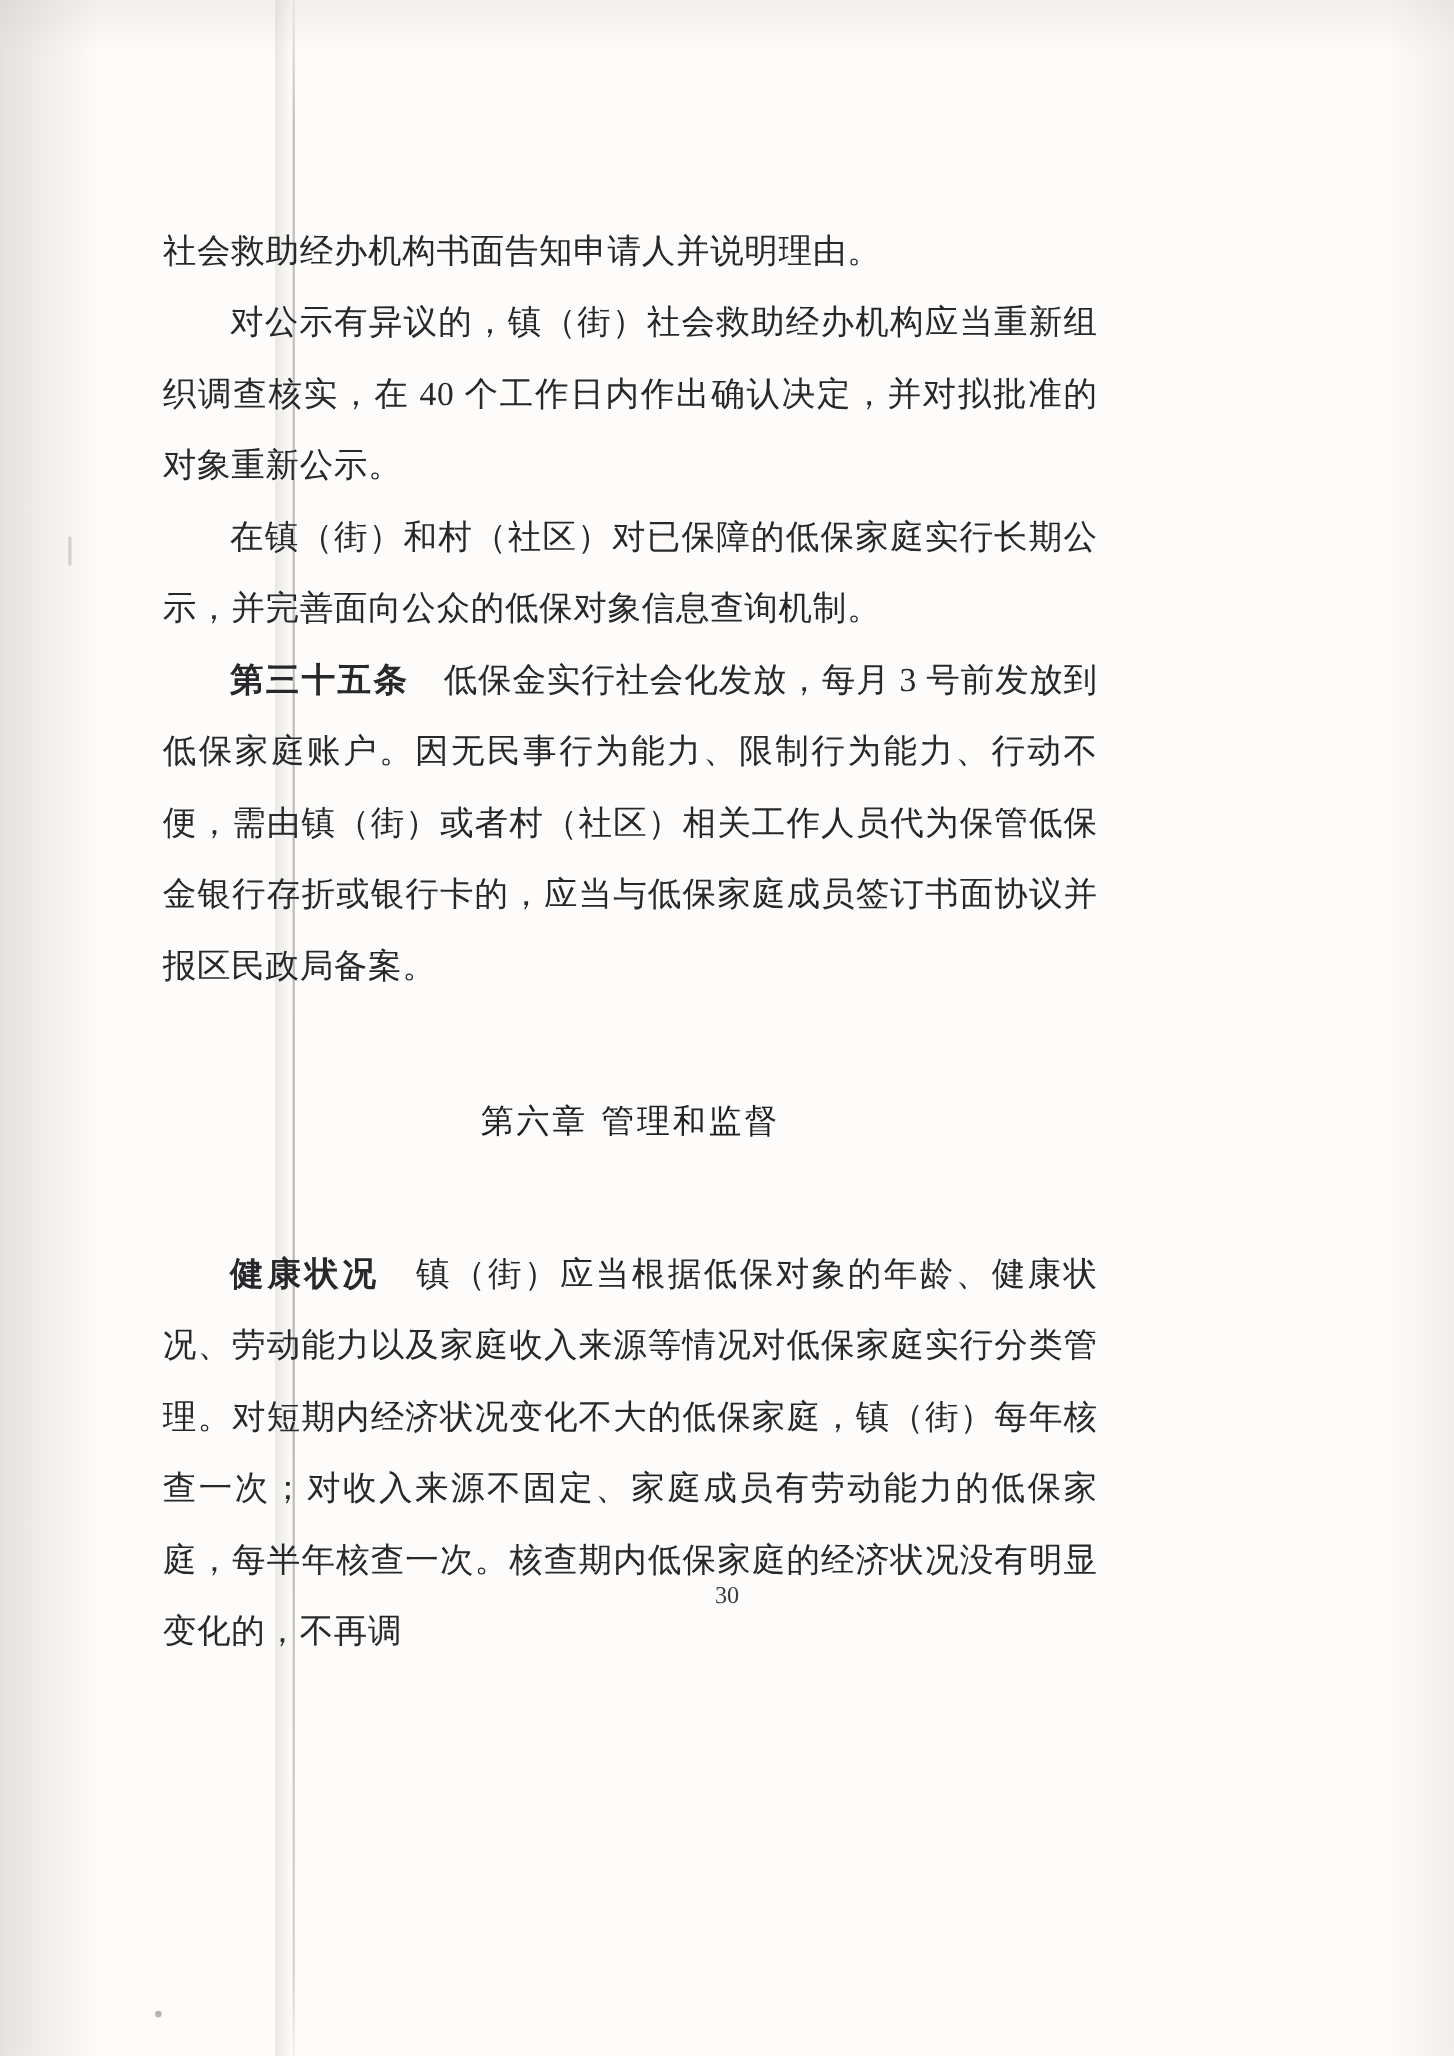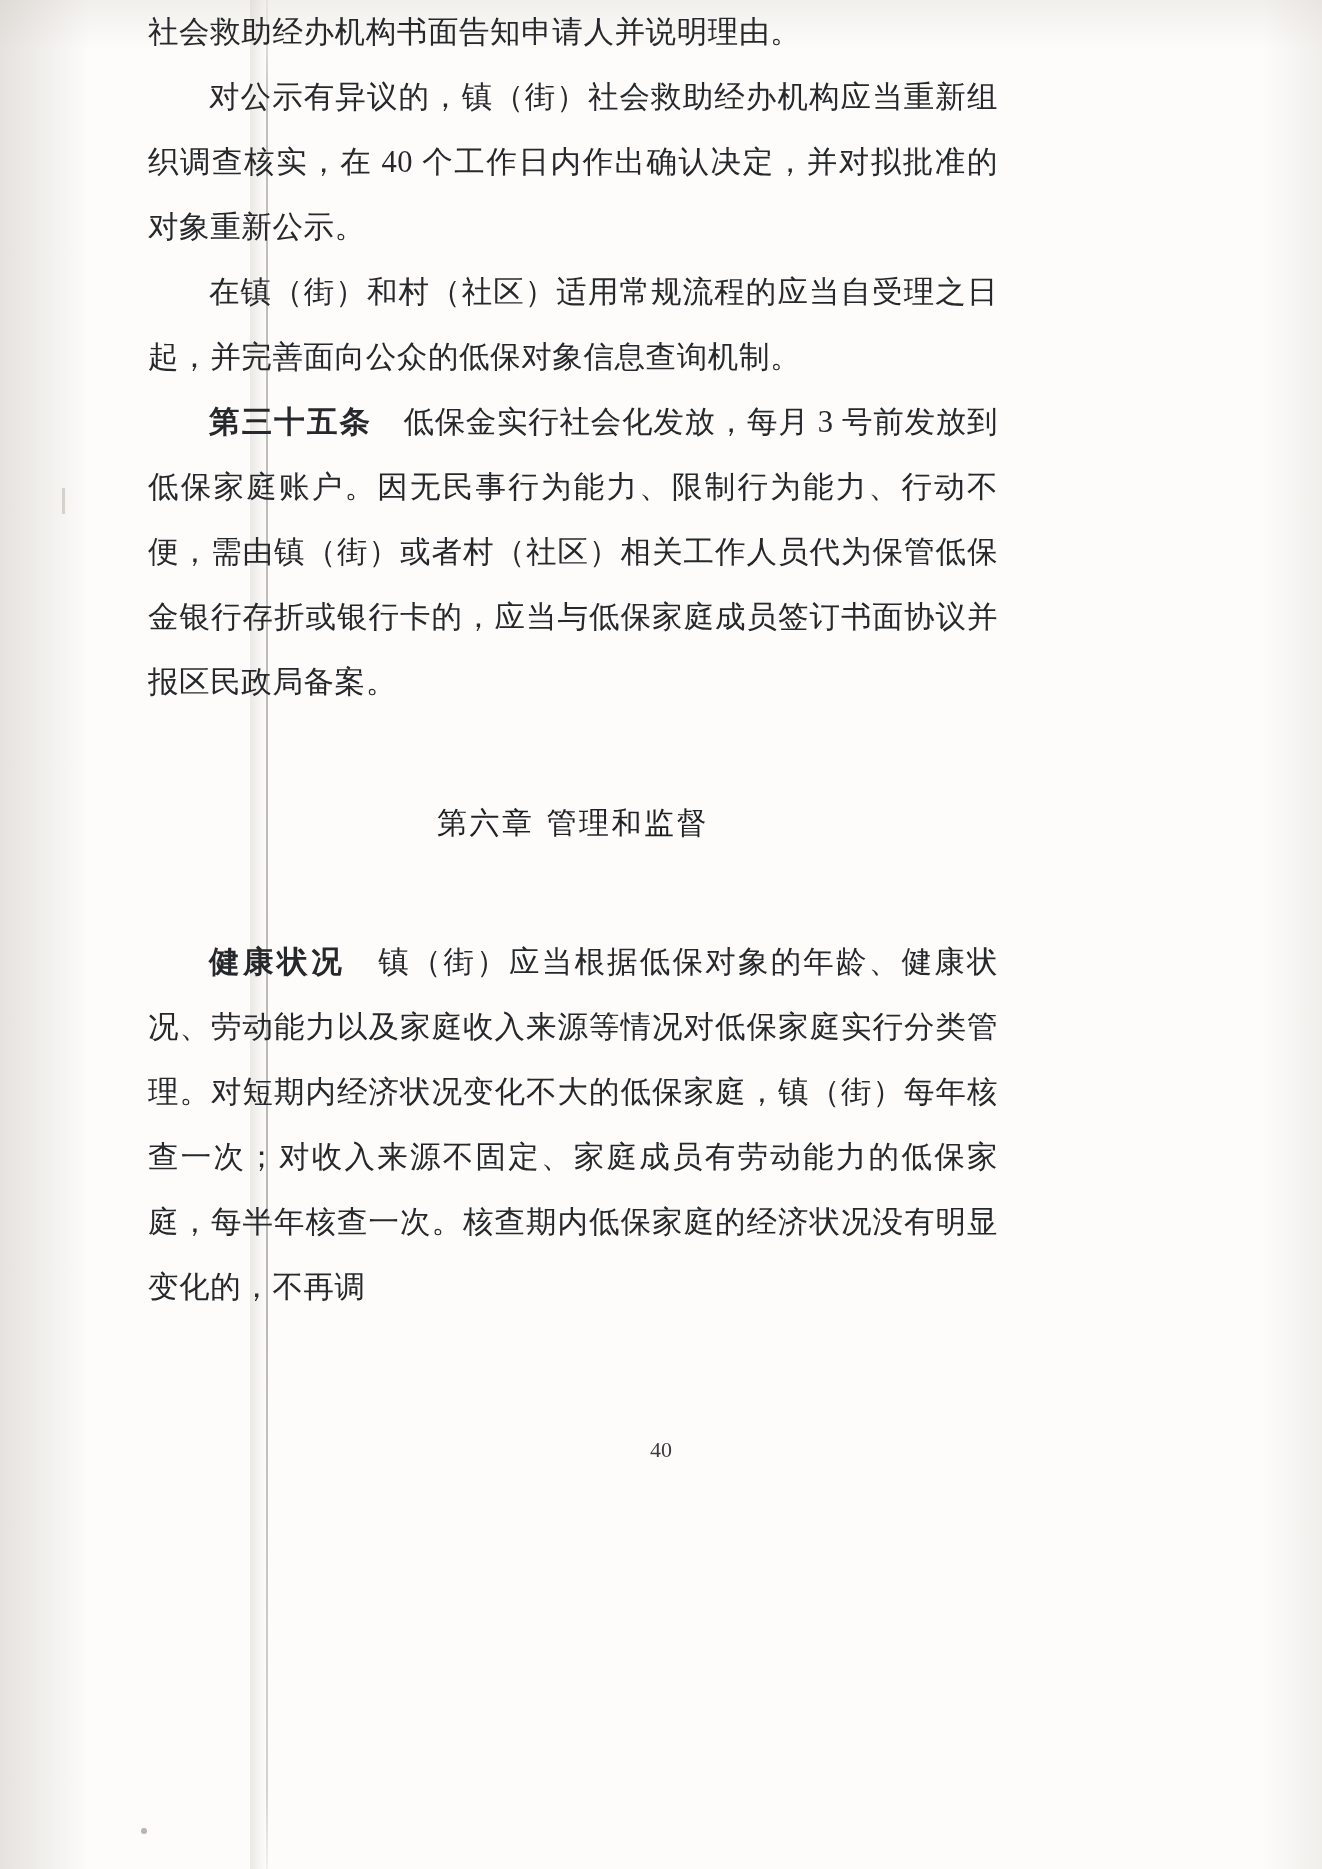--- a/index.html
+++ b/index.html
@@ -84,21 +84,21 @@
     margin: 0;
     text-align: center;
     font-family: "DejaVu Sans", "Liberation Sans", sans-serif;
     font-weight: 400;
     font-size: 30px;
     letter-spacing: 2.5px;
     color: #1f2124;
   }
   .spacer-before-heading { height: 88px; }
   .spacer-after-heading { height: 86px; }
-  .first-block { }
+  .first-block { padding-top: 196px; }
   .page-number {
     position: absolute;
     left: 0;
     top: 1437px;
     width: 1322px;
     text-align: center;
     font-size: 22px;
     color: #3a3c3f;
     font-family: "Liberation Serif", serif;
     z-index: 4;
@@ -130,33 +130,33 @@
 
   <div class="gutter-shadow"></div>
   <div class="gutter-line"></div>
   <div class="edge-fleck"></div>
 
   <div class="content">
 
     <div class="body-text first-block">
       <p class="para">社会救助经办机构书面告知申请人并说明理由。</p>
       <p class="indent">对公示有异议的，镇（街）社会救助经办机构应当重新组织调查核实，在 40 个工作日内作出确认决定，并对拟批准的对象重新公示。</p>
-      <p class="indent">在镇（街）和村（社区）适用常规流程的应当自受理之日起，并完善面向公众的低保对象信息查询机制。</p>
+      <p class="indent">在镇（街）和村（社区）对已保障的低保家庭实行长期公示，并完善面向公众的低保对象信息查询机制。</p>
       <p class="indent"><span class="art-label">第三十五条</span><span>　低保金实行社会化发放，每月 3 号前发放到低保家庭账户。因无民事行为能力、限制行为能力、行动不便，需由镇（街）或者村（社区）相关工作人员代为保管低保金银行存折或银行卡的，应当与低保家庭成员签订书面协议并报区民政局备案。</span></p>
     </div>
 
     <div class="spacer-before-heading"></div>
 
     <h2 class="chapter-heading">第六章  管理和监督</h2>
 
     <div class="spacer-after-heading"></div>
 
     <div class="body-text">
       <p class="indent"><span class="art-label">健康状况</span><span>　镇（街）应当根据低保对象的年龄、健康状况、劳动能力以及家庭收入来源等情况对低保家庭实行分类管理。对短期内经济状况变化不大的低保家庭，镇（街）每年核查一次；对收入来源不固定、家庭成员有劳动能力的低保家庭，每半年核查一次。核查期内低保家庭的经济状况没有明显变化的，不再调</span></p>
     </div>
 
   </div>
 
-  <div class="page-number">40</div>
+  <div class="page-number">30</div>
 
   <div class="corner-mark"></div>
 
 </div>
 
 </body></html>

